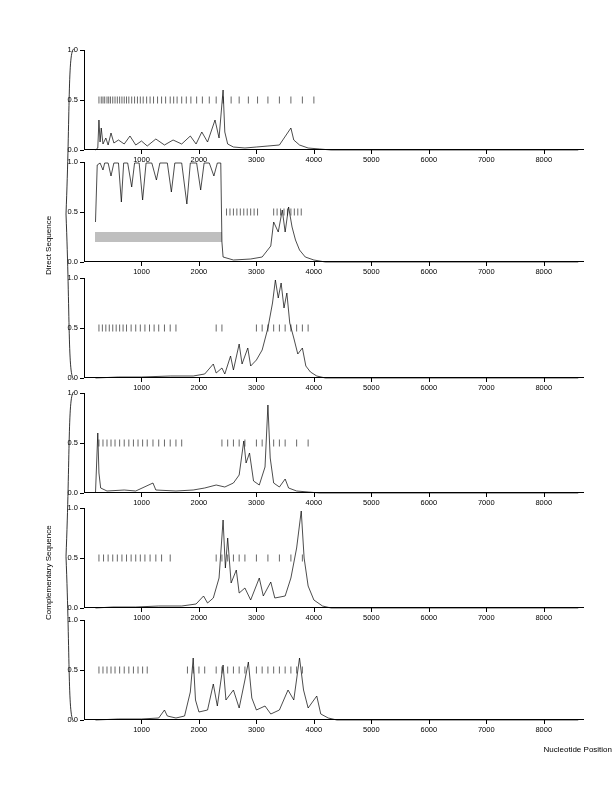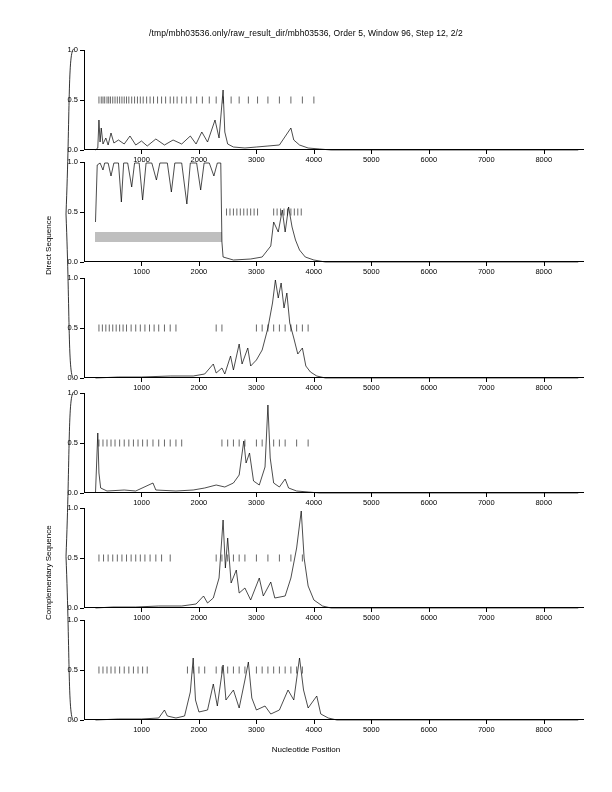--- a/index.html
+++ b/index.html
@@ -86,21 +86,21 @@
     top: calc(100% + 6px);
     font-size: 7.5px;
     line-height: 7.5px;
     white-space: nowrap;
     transform: translateX(-50%);
   }
   .axis-title-x {
     position: absolute;
     left: 0;
     width: 612px;
-    text-align: center;
+    text-align: right;
     font-size: 8px;
   }
   .axis-title-y {
     position: absolute;
     font-size: 8px;
     white-space: nowrap;
     transform-origin: 0 0;
     transform: rotate(-90deg);
   }
   svg.trace {
@@ -116,21 +116,20 @@
   .gray-bar {
     position: absolute;
     background: #bfbfbf;
   }
 </style>
 </head>
 <body>
 
 <div id="page">
 
-  <div class="title">/tmp/mbh03536.only/raw_result_dir/mbh03536, Order 5, Window 96, Step 12, 2/2</div>
 
   <div class="plot-stack" id="stack">
       <div class="panel" style="top: 50px;">
         <div class="axis-line y-axis"></div>
         <div class="axis-line x-axis"></div>
         <div class="tick-y" style="top: 100px;"></div>
         <div class="ylabel-t" style="top: 100px;">0.0</div>
         <div class="tick-y" style="top: 50px;"></div>
         <div class="ylabel-t" style="top: 50px;">0.5</div>
         <div class="tick-y" style="top: 0px;"></div>

